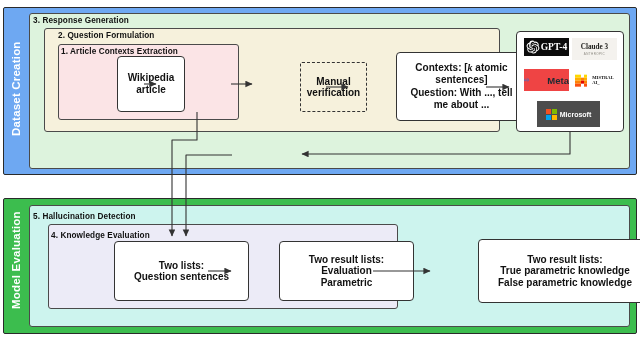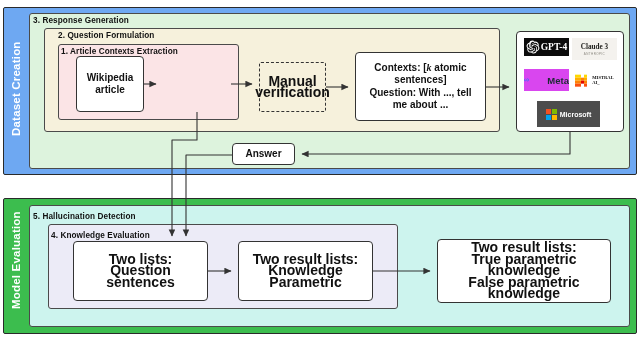--- a/index.html
+++ b/index.html
@@ -69,29 +69,30 @@
     border-radius: 4px;
     display: flex;
     align-items: center;
     justify-content: center;
     text-align: center;
     color: #111111;
     font-size: 10px;
     font-weight: bold;
     line-height: 12.5px;
     padding: 2px;
+    margin-left: 41px;
   }
   .node.dashed {
     border-style: dashed;
     border-width: 1.6px;
     background: transparent;
     border-radius: 2px;
   }
   .node .ital { font-style: italic; font-family: "Liberation Serif", serif; }
-  .node-small { font-size: 14px; line-height: 11.5px; }
+  .node-small { font-size: 10px; line-height: 11.5px; }
 
   
   .llm-panel {
     background: #ffffff;
     border: 1px solid #333333;
     border-radius: 4px;
   }
   .logo {
     position: absolute;
     display: flex;
@@ -100,21 +101,21 @@
     overflow: hidden;
   }
   .logo-gpt {
     background: #0b0b0b;
     gap: 1px;
   }
   .logo-gpt .lbl { color: #ffffff; font-size: 9.5px; font-weight: bold; font-family: "Liberation Serif", serif; }
   .logo-claude { background: #f4f2ee; flex-direction: column; gap: 1px; }
   .logo-claude .lbl { color: #20201d; font-size: 7.2px; font-family: "Liberation Serif", serif; font-weight: bold; }
   .logo-claude .sub { color: #8d8a82; font-size: 3px; letter-spacing: .4px; }
-  .logo-meta { background: #d946ef; gap: 18px; }
+  .logo-meta { background: #ef4444; gap: 18px; }
   .logo-meta .lbl { color: #1c2b33; font-size: 9.5px; font-weight: bold; }
   .logo-mistral { background: #ffffff; gap: 2px; }
   .logo-mistral .lbl { color: #111111; font-size: 4.6px; font-weight: bold; line-height: 5.2px; text-align: left; font-family: "Liberation Serif", serif; }
   .logo-ms { background: #4d4d4d; gap: 3px; }
   .logo-ms .lbl { color: #ffffff; font-size: 7px; font-weight: 600; }
 
   .ms-grid { width: 11px; height: 11px; display: grid; grid-template-columns: 1fr 1fr; grid-template-rows: 1fr 1fr; gap: 1px; }
   .ms-grid i { display: block; }
 
   svg.wires { position: absolute; left: 0; top: 0; width: 640px; height: 354px; overflow: visible; pointer-events: none; }
@@ -205,44 +206,41 @@
   <div class="abs logo logo-ms" style="left:537px; top:101px; width:63px; height:26px;">
     <span class="ms-grid">
       <i style="background:#f25022"></i>
         <i style="background:#7fba00"></i>
       <i style="background:#00a4ef"></i>
         <i style="background:#ffb900"></i>
     </span>
     <span class="lbl">Microsoft</span>
   </div>
 
-  <div class="abs node" style="left:232px; top:143px; width:63px; height:22px;">
-    <span>Answer</span>
-  </div>
 
   <div class="abs band band-eval" style="left:3px; top:198px; width:634px; height:136px;"></div>
   <div class="band-label" style="left:-28px; top:259px; width:88px;">Model Evaluation</div>
 
   <div class="abs group g-halluc" style="left:29px; top:205px; width:601px; height:122px;"></div>
   <div class="group-title" style="left:33px; top:212px;">5. Hallucination Detection</div>
 
   <div class="abs group g-knowledge" style="left:48px; top:224px; width:350px; height:85px;"></div>
   <div class="group-title" style="left:51px; top:231px;">4. Knowledge Evaluation</div>
 
   <div class="abs node node-small" style="left:73px; top:241px; width:135px; height:60px;">
     <div>
       <span>Two lists:</span><br>
       <span>Question sentences</span><br>
     </div>
   </div>
 
   <div class="abs node node-small" style="left:238px; top:241px; width:135px; height:60px;">
     <div>
       <span>Two result lists:</span><br>
-      <span>Knowledge</span><br>
+      <span>Evaluation</span><br>
       <span>Parametric</span>
     </div>
   </div>
 
   <div class="abs node node-small" style="left:437px; top:239px; width:174px; height:64px;">
     <div>
       <span>Two result lists:</span><br>
       <span>True parametric knowledge</span><br>
       <span>False parametric knowledge</span>
     </div>

